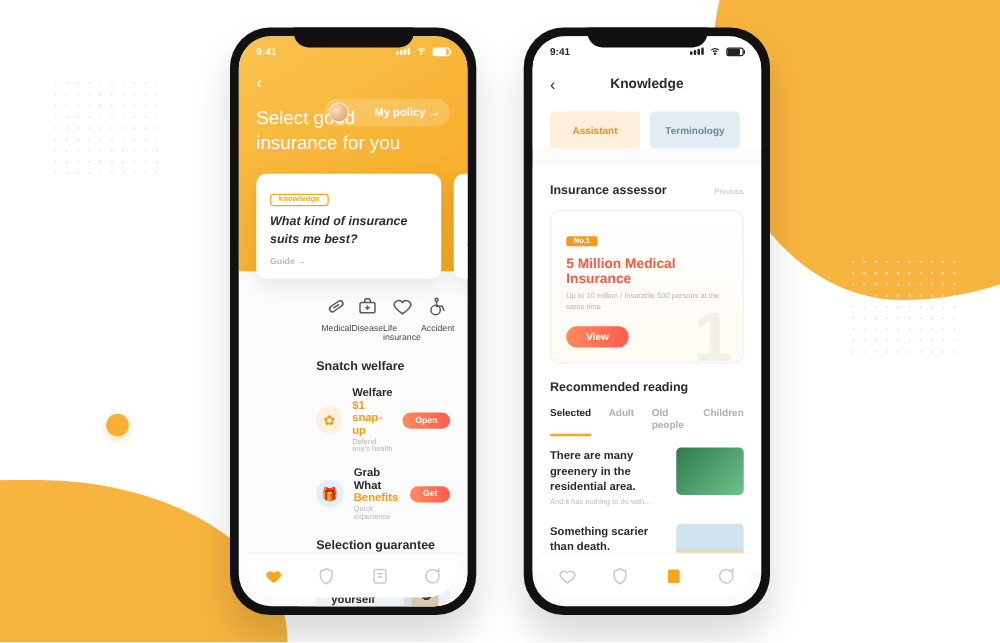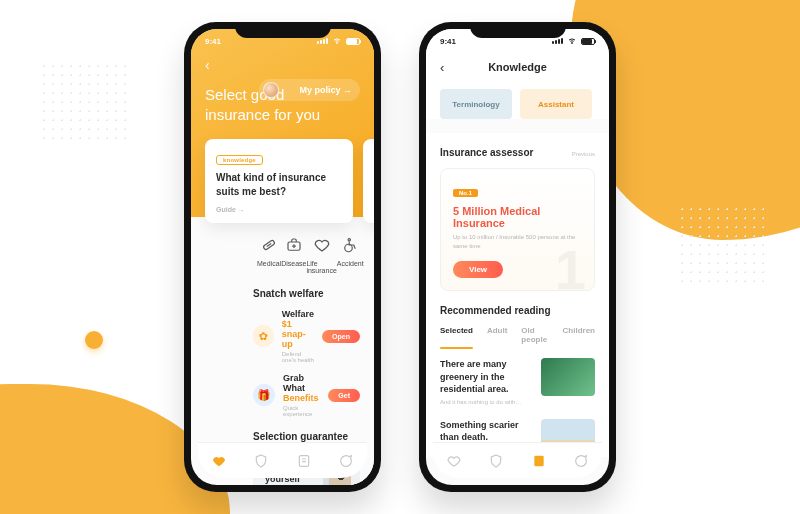--- a/index.html
+++ b/index.html
@@ -34,21 +34,21 @@
     .batt i{display:block;height:100%;width:80%;background:currentColor;border-radius:1px;}
     
     .p1-hero { height: 188px; background: linear-gradient(150deg,#f9c24f 0%,#f7a71e 100%); padding: 28px 14px 0; position:relative; color:#fff;}
     .p1-back { font-size:14px; opacity:.9;}
     .p1-title { margin-top: 12px; font-size: 15px; font-weight:400; line-height:1.3; }
     .p1-policy { position:absolute; right:14px; top:50px; display:flex; align-items:center; gap:20px; font-size:9px; font-weight:600; background: rgba(255,255,255,.18); padding: 3px 8px 3px 4px; border-radius: 12px; }
     .avatar { width:16px; height:16px; border-radius:50%; background: radial-gradient(circle at 35% 35%, #ffe0c0, #d4945c); border:1px solid rgba(255,255,255,.7);}
     .cardrow { position:absolute; left:14px; right:-28px; bottom:-6px; display:flex; gap:10px; }
     .card { flex: 0 0 148px; background:#fff; border-radius:8px; padding:9px 11px 10px; box-shadow: 0 6px 16px rgba(0,0,0,.08); }
     .card .tag { display:inline-block; font-size:6px; padding:1px 6px; border-radius:3px; border:1px solid #f7a71e; color:#f7a71e; font-weight:600; letter-spacing:.2px;}
-    .card h4 { margin-top:5px; font-size:10px; font-weight:700; color:#2c2c2c; line-height:1.35;}
+    .card h4 { margin-top:5px; font-size:10px; font-weight:700; color:#2c2c2c; line-height:1.35;font-style:italic;}
     .card .link { margin-top:8px; font-size:7px; color:#b9b9b9; font-weight:600;}
     .p1-body { padding: 18px 14px 0; background:#fbfbfb;margin-left:48px;}
     .catrow { display:flex; justify-content:space-between; padding: 0 4px;}
     .cat { display:flex; flex-direction:column; align-items:center; gap:5px;}
     .cat .ic { width:20px; height:20px; color:#5a5a5a; display:flex; align-items:center; justify-content:center;}
     .cat span { font-size:7px; color:#4a4a4a; font-weight:500;}
     .sec-title { font-size:10px; font-weight:800; color:#2a2a2a; margin: 14px 0 10px;}
     .welrow { display:flex; align-items:center; gap:8px; margin-bottom:10px;}
     .wic { width:22px; height:22px; border-radius:50%; display:flex; align-items:center; justify-content:center; font-size:11px;}
     .wic.or { background: #fff1db; color:#f29a1a;}
@@ -266,22 +266,22 @@
               </span>
           </span>
         </div>
 
         <div class="p2-head">
           <div class="p2-bar">
             <span class="bk">‹</span>
             <h3>Knowledge</h3>
           </div>
           <div class="chiprow">
+            <div class="chip a">Assistant</div>
             <div class="chip b">Terminology</div>
-            <div class="chip a">Assistant</div>
             <div class="chip c">Guid</div>
           </div>
         </div>
 
         <div class="p2-body">
           <div class="assess-head">
             <div class="sec-title" style="margin-bottom:0">Insurance assessor</div>
             <span class="prev">Previous</span>
           </div>
           <div class="assessor">

